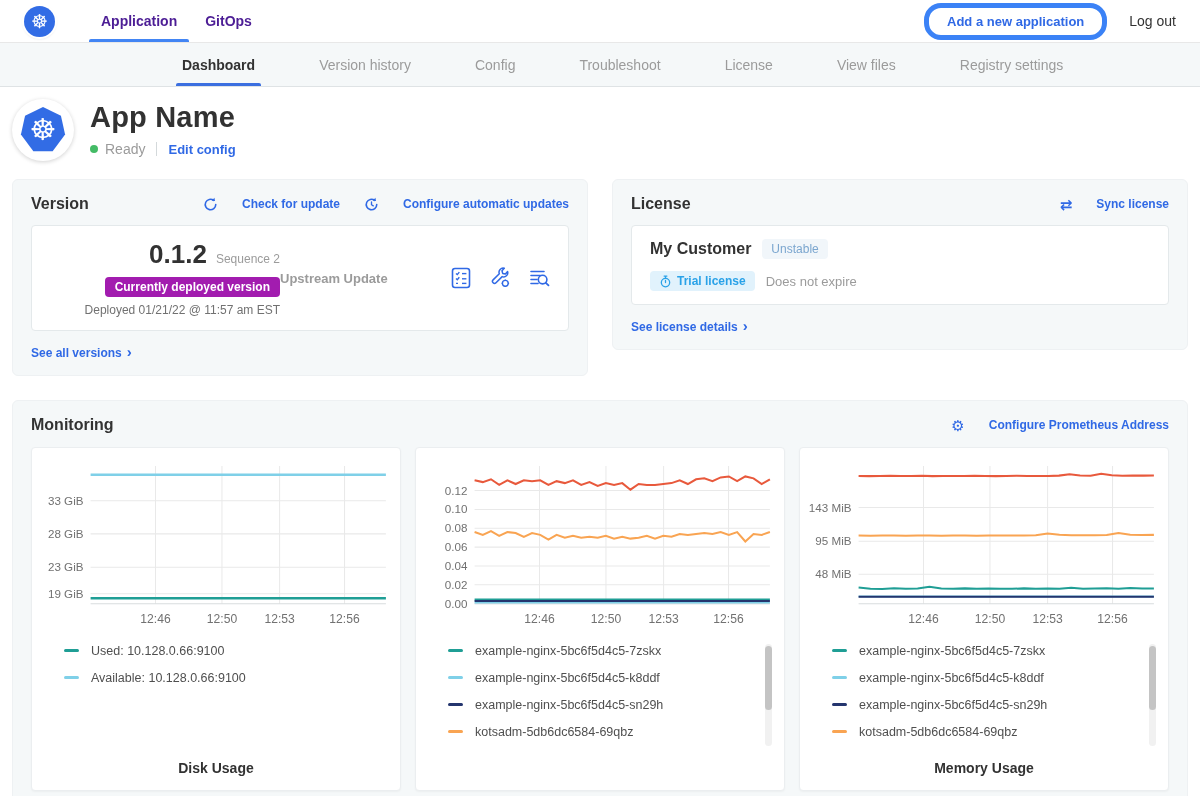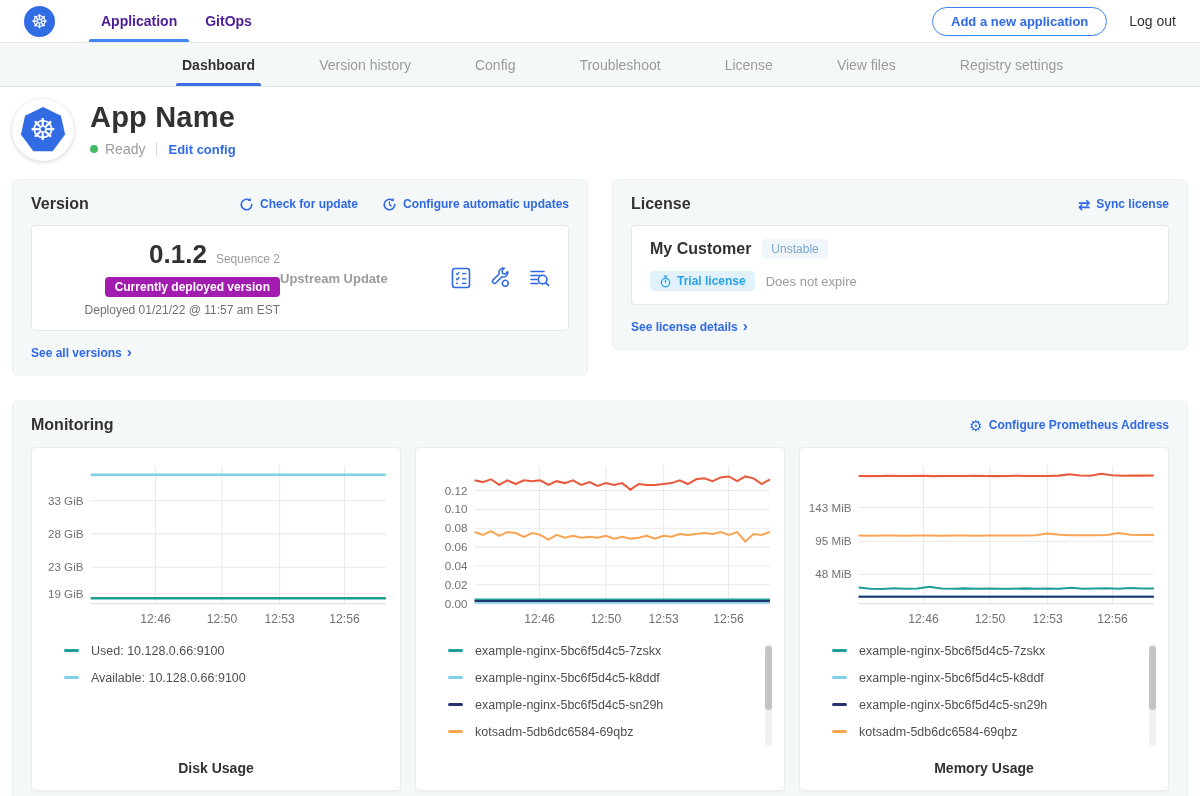--- a/index.html
+++ b/index.html
@@ -12,21 +12,21 @@
     border-bottom:1px solid #e8e8e8; background:#fff; }
   .k8s-logo { width:31px; height:31px; border-radius:50%; background:#326ce5;
     display:flex; align-items:center; justify-content:center; color:#fff; font-size:19px;
     box-shadow:0 0 0 2px #fff, 0 1px 3px rgba(0,0,0,.25); }
   .topnav nav { display:flex; height:100%; margin-left:32px; }
   .topnav .tab { position:relative; display:flex; align-items:center; height:100%;
     padding:0 14px; font-size:14px; color:#4c1d95; font-weight:600; }
   .topnav .tab.active::after { content:""; position:absolute; left:2px; right:2px; bottom:0;
     height:3px; background:#4285f4; border-radius:2px 2px 0 0; }
   .topnav .spacer { flex:1; }
-  .add-app { border:1px solid #3b82f6; color:#3069e5; background:#fff; font-weight:700;
+  .add-app { border:5px solid #3b82f6; color:#3069e5; background:#fff; font-weight:700;
     font-size:13px; padding:6px 18px; border-radius:17px; cursor:pointer;
     font-family:inherit; }
   .logout { margin-left:22px; font-size:14px; color:#323232; }
 
   
   .subnav { height:44px; background:#f5f8f9; border-bottom:1px solid #dfe3e5;
     display:flex; padding-left:176px; }
   .subnav .snav-item { position:relative; display:flex; align-items:center; height:100%;
     padding:0 6px; margin-right:52px; font-size:14px; color:#9b9b9b; }
   .subnav .snav-item.active { color:#323232; font-weight:600; }
@@ -50,21 +50,21 @@
 
   
   main { padding:4px 12px 0 12px; }
   .cards-row { display:flex; gap:24px; align-items:flex-start; }
   .panel { background:#f5f8f9; border:1px solid #eef1f3; border-radius:6px;
     padding:15px 18px 14px; flex:1; }
   .panel-head { display:flex; align-items:center; }
   .panel-head h2 { font-size:16px; font-weight:700; }
   .head-links { margin-left:auto; display:flex; gap:24px; align-items:center; }
   .blue-link { color:#3069e5; font-weight:700; font-size:12px; display:inline-flex;
-    align-items:center; gap:6px; }
+    align-items:center; gap:24px; }
   .blue-link svg { display:block; }
   .inner-card { background:#fff; border:1px solid #e4e9eb; border-radius:4px;
     padding:13px 18px; margin-top:12px; }
   .version-inner { display:flex; align-items:center; }
   .v-left { width:46%;text-align:right; }
   .vnum { font-size:26px; font-weight:700; }
   .seq { font-size:12px; color:#9b9b9b; margin-left:9px; }
   .badge-green { display:inline-block; background:#a21caf; color:#fff; font-size:12px;
     font-weight:700; padding:3px 10px; border-radius:4px; margin:7px 0 6px; }
   .deployed { font-size:12px; color:#717171; }

